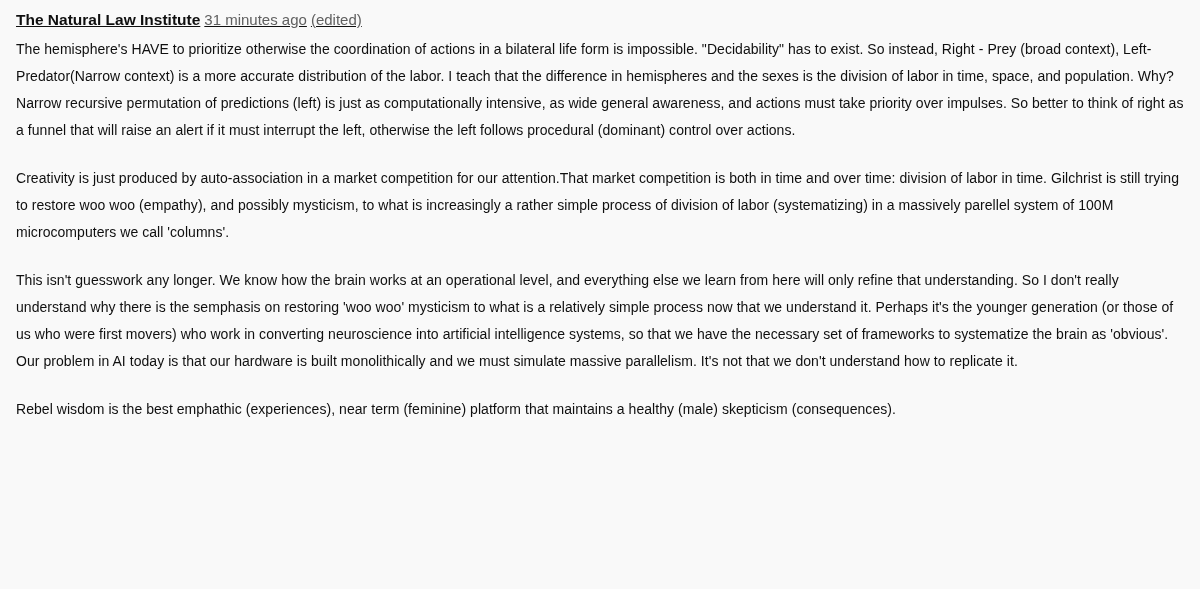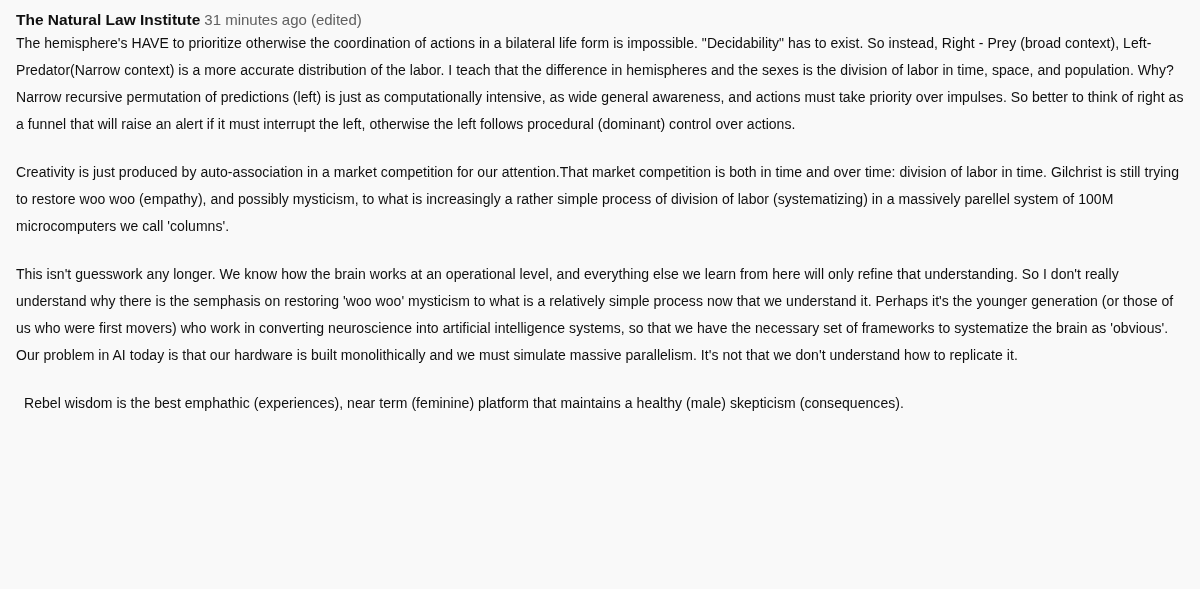--- a/index.html
+++ b/index.html
@@ -15,42 +15,43 @@
     overflow: hidden;
   }
   .comment {
     padding: 10px 16px 0 16px;
     box-sizing: border-box;
     width: 1200px;
   }
   .comment-header {
     font-size: 15px;
     line-height: 20px;
+    margin-bottom: 6px;
     white-space: nowrap;
+    text-decoration: underline;
   }
   .author {
     font-weight: bold;
     color: #0f0f0f;
     font-size: 15.5px;
   }
   .meta {
     color: #606060;
     font-size: 15px;
     margin-left: 4px;
   }
   .body-text p {
     margin: 0 0 21px 0;
     font-size: 14px;
     line-height: 27px;
     color: #0f0f0f;
     letter-spacing: 0.05px;
   }
   .body-text p:last-child {
     margin-bottom: 0;
-    margin-left: 8px;
   }
 </style>
 </head>
 <body>
 
 <div class="comment">
 
   <div class="comment-header">
     <span class="author">The Natural Law Institute</span><span class="meta">31 minutes ago</span><span class="meta">(edited)</span>
   </div>

